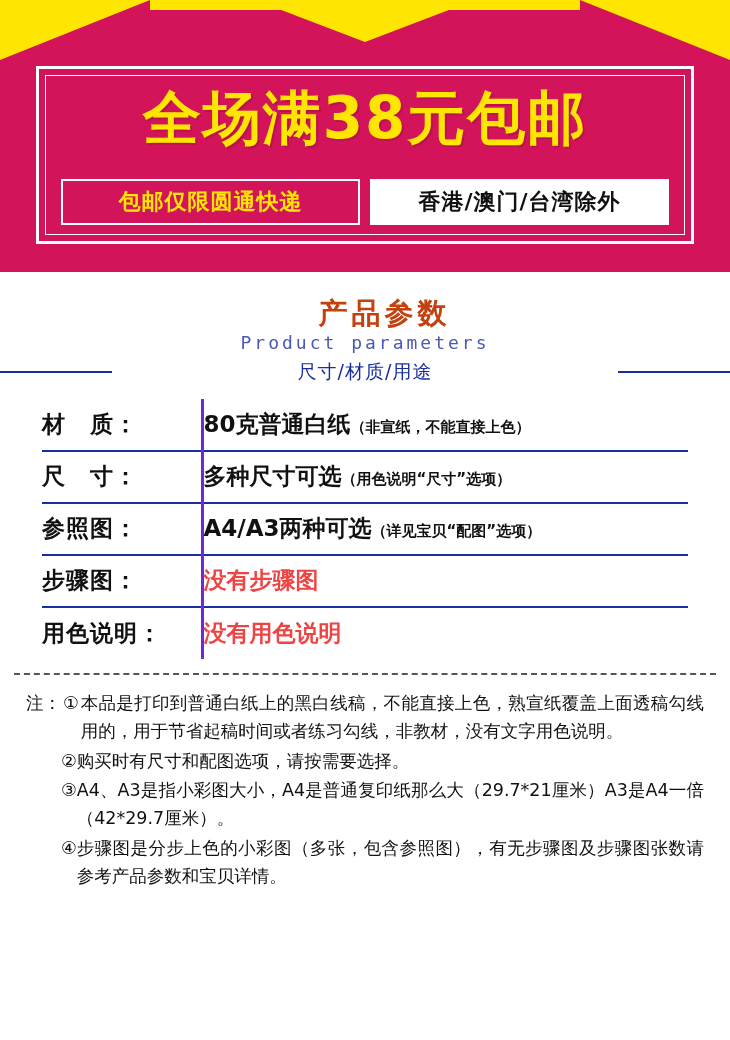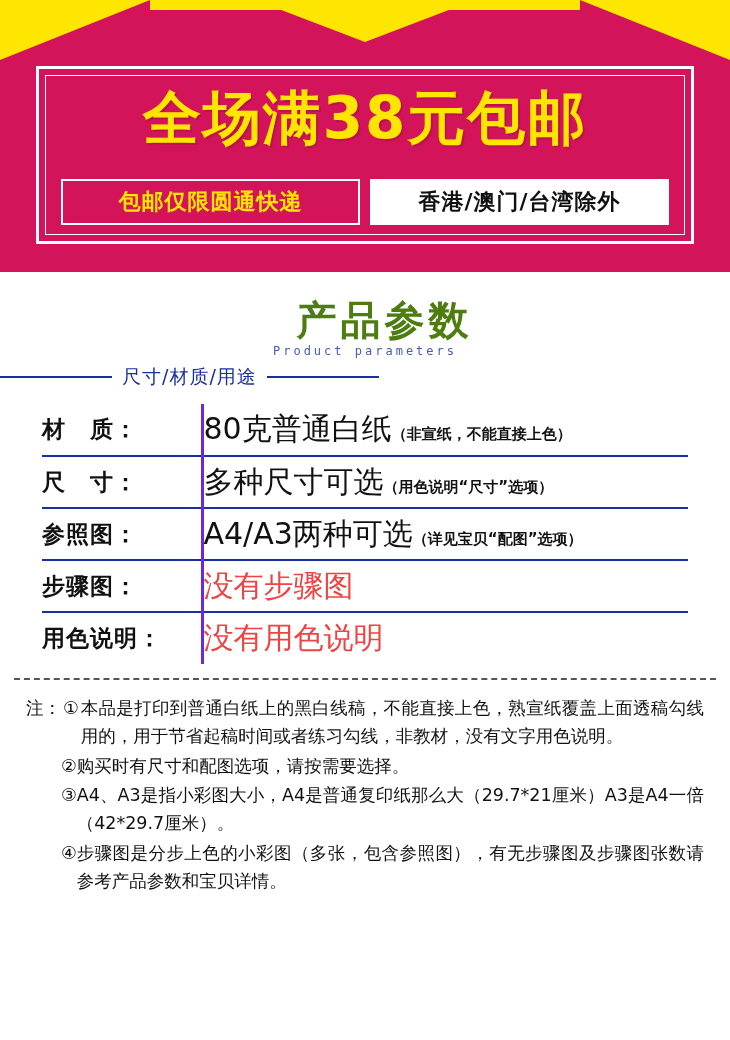--- a/index.html
+++ b/index.html
@@ -122,39 +122,39 @@
     background: transparent;
     color: #ffe600;
   }
 
   
   .params-head {
     margin-top: 26px;
     text-align: center;
   }
   .params-title-cn {
-    color: #4d7c0f;
-    font-size: 40px;
+    color: #c2410c;
+    font-size: 29px;
     font-weight: bold;
     letter-spacing: 4px;
     line-height: 1.1;
     padding-left: 39px;
   }
   .params-title-en {
     color: #4a5ab5;
-    font-size: 12px;
+    font-size: 18px;
     letter-spacing: 3px;
     margin-top: 2px;
     font-family: "DejaVu Sans Mono", "Liberation Mono", monospace;
   }
   .params-sub {
     margin-top: 6px;
     display: flex;
     align-items: center;
-    justify-content: flex-start;
+    justify-content: space-between;
     gap: 10px;
   }
   .params-sub .rule {
     height: 2px;
     width: 112px;
     background: #1a2ea0;
   }
   .params-sub .txt {
     color: #1a2ea0;
     font-size: 19px;
@@ -182,22 +182,22 @@
     color: #111111;
     letter-spacing: 1px;
     padding-right: 10px;
     white-space: nowrap;
   }
   .cell-value {
     padding-left: 14px;
     white-space: nowrap;
   }
   .val-main {
-    font-size: 30px;
-    font-weight: normal;
+    font-size: 23px;
+    font-weight: bold;
     color: #111111;
   }
   .val-main.red { color: #ef4444; }
   .val-note {
     font-size: 15px;
     color: #111111;
     font-weight: bold;
   }
 
   

